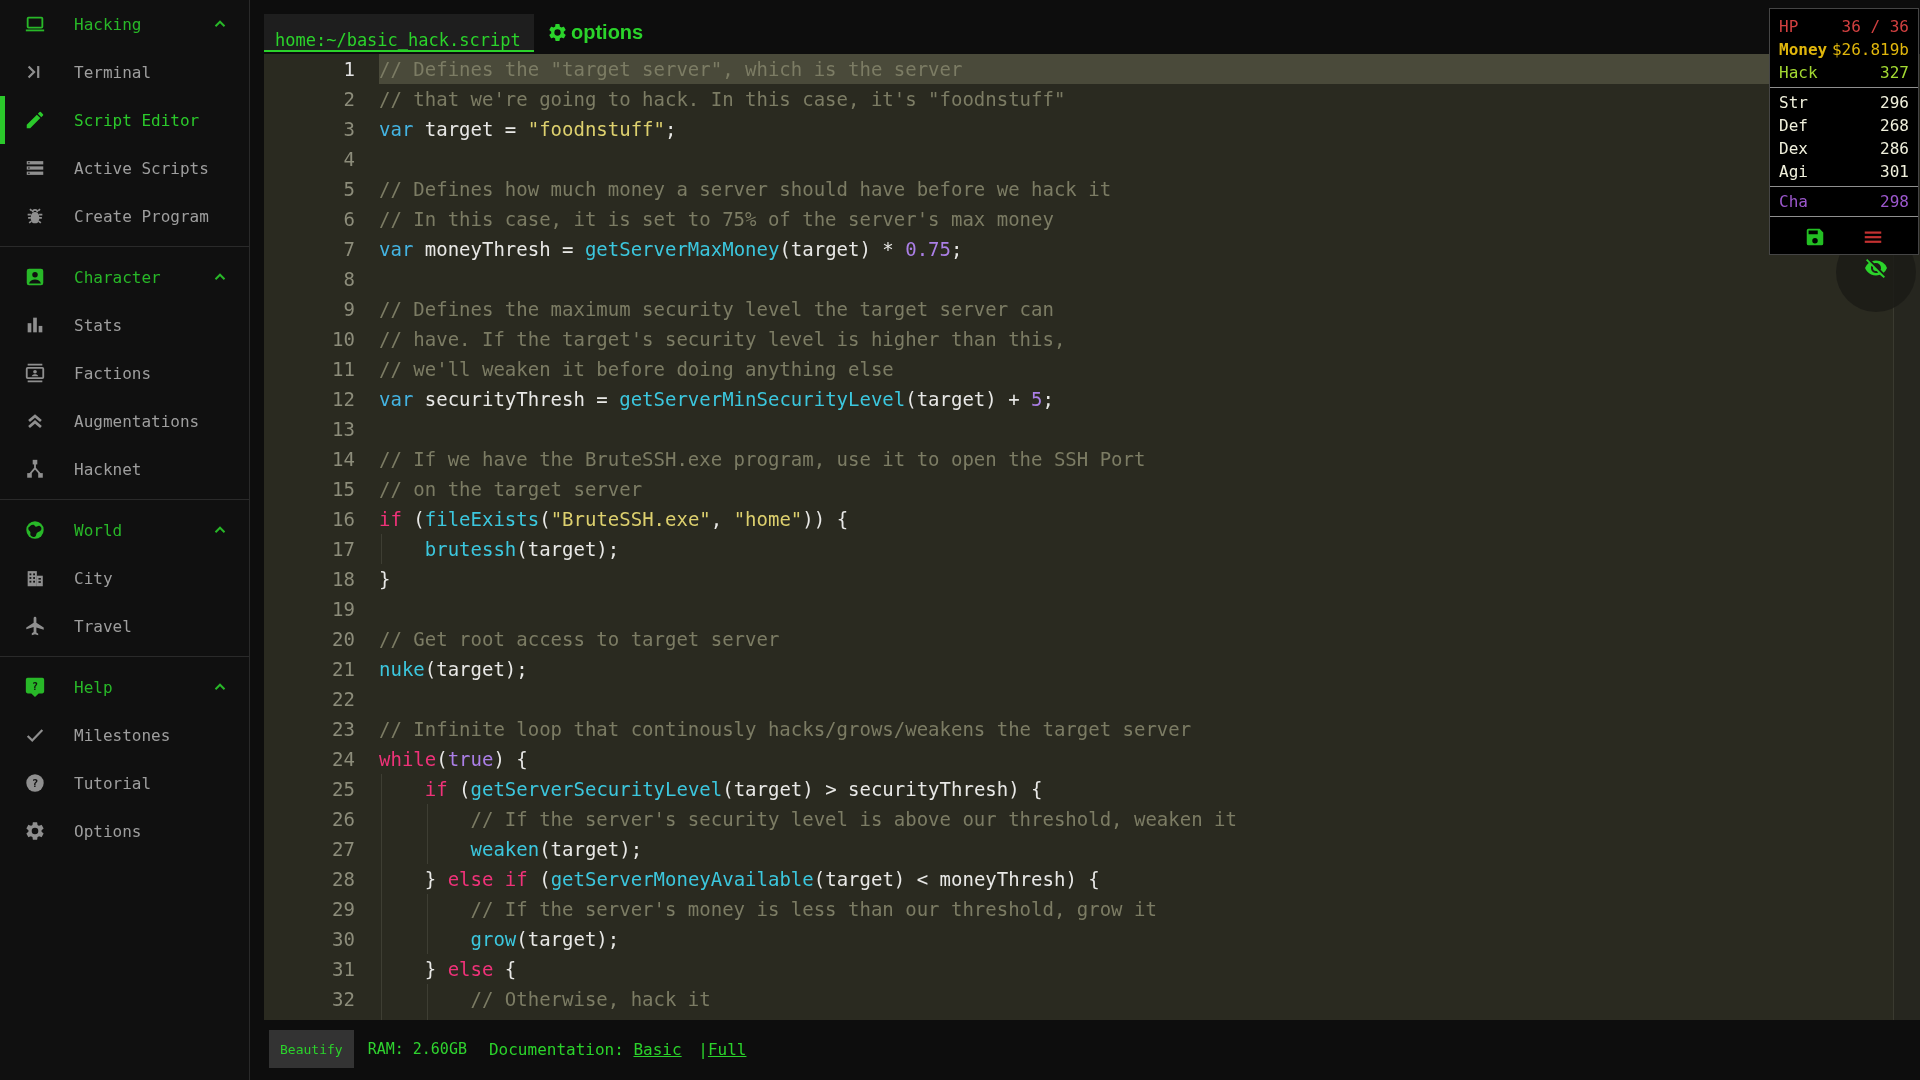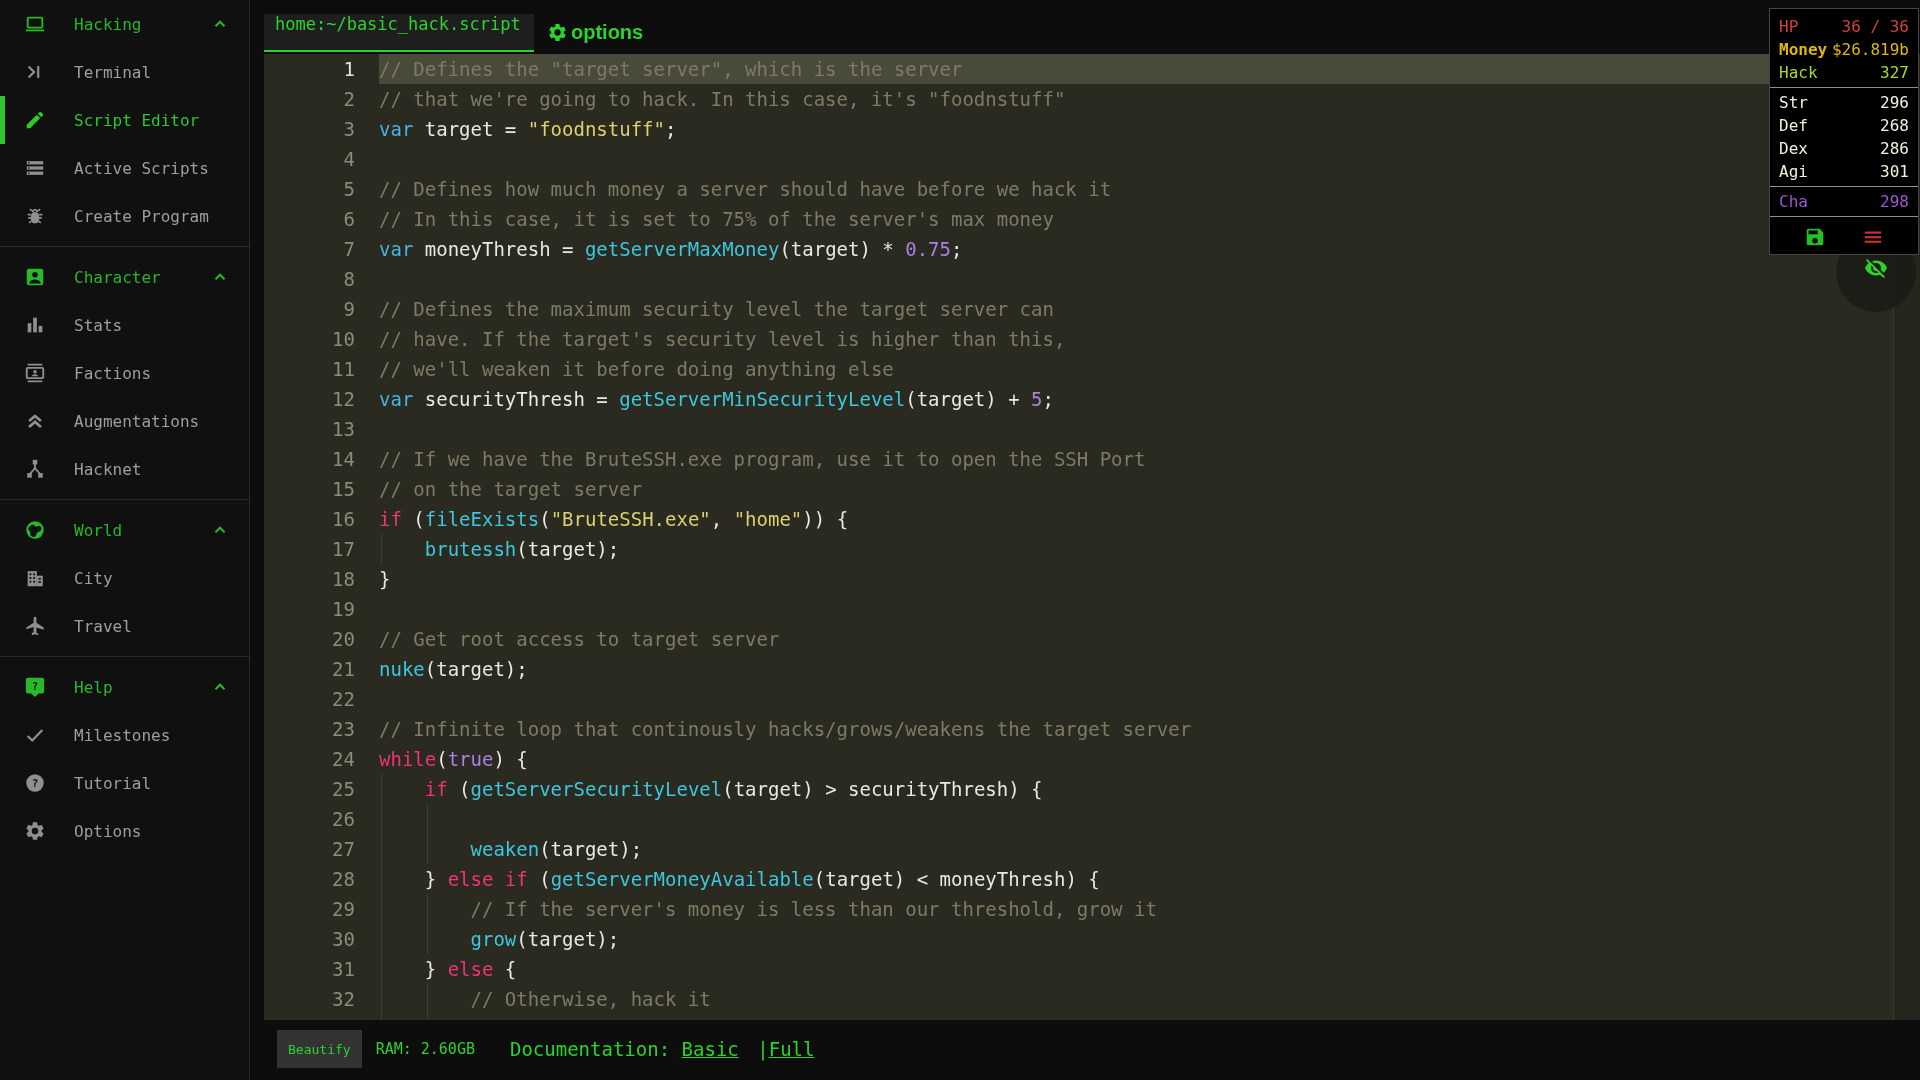--- a/index.html
+++ b/index.html
@@ -20,21 +20,21 @@
   .nav-row.section .nav-icon,.nav-row.section .nav-label{color:#28b828}
   .nav-chev{margin-left:auto;margin-right:20px;color:#28b828;width:18px;height:18px}
   .nav-chev svg{width:18px;height:18px;display:block}
   .nav-row.active .nav-icon,.nav-row.active .nav-label{color:#2bc92b}
   .nav-row.active::before{content:"";position:absolute;left:0;top:0;bottom:0;width:5px;background:#2bc92b}
   .nav-divider{border-top:1px solid #2a2a2a;margin:6px 0}
 
   
   #content{flex:1;position:relative;background:#0d0d0d}
   .tab{position:absolute;left:14px;top:14px;width:270px;height:38px;background:#1e1e1e;
-       border-bottom:2px solid #2bd32b;color:#2bd32b;font-size:17px;display:flex;align-items:flex-start;
+       border-bottom:2px solid #2bd32b;color:#2bd32b;font-size:17px;display:flex;align-items:flex-end;
        padding-left:11px;box-sizing:border-box;cursor:pointer;white-space:nowrap}
   .options{position:absolute;left:297px;top:17px;height:30px;display:flex;align-items:center;gap:3px;
        color:#2bd32b;font-family:"Liberation Sans",sans-serif;font-size:20px;font-weight:600;cursor:pointer}
   .options .gear{width:21px;height:21px;color:#2bd32b}
   .options .gear svg{width:21px;height:21px;display:block}
 
   
   .editor{position:absolute;left:14px;top:54px;right:0;height:966px;background:#2a2a20;overflow:hidden}
   .cl{display:flex;height:30px;line-height:30px;font-size:19px}
   .ln{width:115px;box-sizing:border-box;text-align:right;padding-right:24px;color:#8c8c7a;flex:none}
@@ -54,25 +54,25 @@
   
   .overview{position:absolute;top:8px;right:1px;width:150px;background:#000;border:1px solid #454545;
             box-sizing:border-box;padding:6px 0 4px;font-size:16px;z-index:5}
   .ov-row{display:flex;justify-content:space-between;padding:0 9px;line-height:23px}
   .ov-div{border-top:1px solid #8f8f8f;margin:3px 0}
   .ov-icons{display:flex;justify-content:space-around;align-items:center;padding:6px 16px 2px}
   .ov-ic{width:22px;height:22px;cursor:pointer}
   .ov-ic svg{width:22px;height:22px;display:block}
 
   
-  .toolbar{position:absolute;left:27px;top:1030px;height:38px;display:flex;align-items:center;gap:10px}
+  .toolbar{position:absolute;left:19px;top:1030px;height:38px;display:flex;align-items:center;gap:10px}
   .tbtn{background:#333333;border:0;color:#2bd32b;font-family:"DejaVu Sans Mono",monospace;
         font-size:13px;padding:0 11px;height:38px;cursor:pointer;white-space:nowrap}
   .ram{color:#2fd32f;font-size:15px;margin:0 4px;white-space:nowrap}
-  .doc{color:#2bd32b;font-size:19px;margin-left:21px;white-space:nowrap}
+  .doc{color:#2bd32b;font-size:16px;margin-left:8px;white-space:nowrap}
   .doc a{color:#2bd32b;text-decoration:underline;cursor:pointer}
   .doc .sep{margin-left:7px}
 </style>
 </head>
 <body>
 
 <div id="app">
 
   <aside id="sidebar">
     <nav id="nav">
@@ -388,21 +388,21 @@
           <div class="cl">
             <span class="ln">24</span>
             <span class="lc"><span class="t-k">while</span><span class="t-p">(</span><span class="t-n">true</span><span class="t-p">) {</span></span>
           </div>
           <div class="cl">
             <span class="ln">25</span>
             <span class="lc"><i class="gd" style="left: calc(0ch + 2px);"></i><span class="t-p">    </span><span class="t-k">if</span><span class="t-p"> (</span><span class="t-f">getServerSecurityLevel</span><span class="t-p">(target) &gt; securityThresh) {</span></span>
           </div>
           <div class="cl">
             <span class="ln">26</span>
-            <span class="lc"><i class="gd" style="left: calc(0ch + 2px);"></i><i class="gd" style="left: calc(4ch + 2px);"></i><span class="t-p">        </span></span>
+            <span class="lc"><i class="gd" style="left: calc(0ch + 2px);"></i><i class="gd" style="left: calc(4ch + 2px);"></i><span class="t-p">        </span><span class="t-c">// If the server's security level is above our threshold, weaken it</span></span>
           </div>
           <div class="cl">
             <span class="ln">27</span>
             <span class="lc"><i class="gd" style="left: calc(0ch + 2px);"></i><i class="gd" style="left: calc(4ch + 2px);"></i><span class="t-p">        </span><span class="t-f">weaken</span><span class="t-p">(target);</span></span>
           </div>
           <div class="cl">
             <span class="ln">28</span>
             <span class="lc"><i class="gd" style="left: calc(0ch + 2px);"></i><span class="t-p">    } </span><span class="t-k">else</span><span class="t-p"> </span><span class="t-k">if</span><span class="t-p"> (</span><span class="t-f">getServerMoneyAvailable</span><span class="t-p">(target) &lt; moneyThresh) {</span></span>
           </div>
           <div class="cl">

